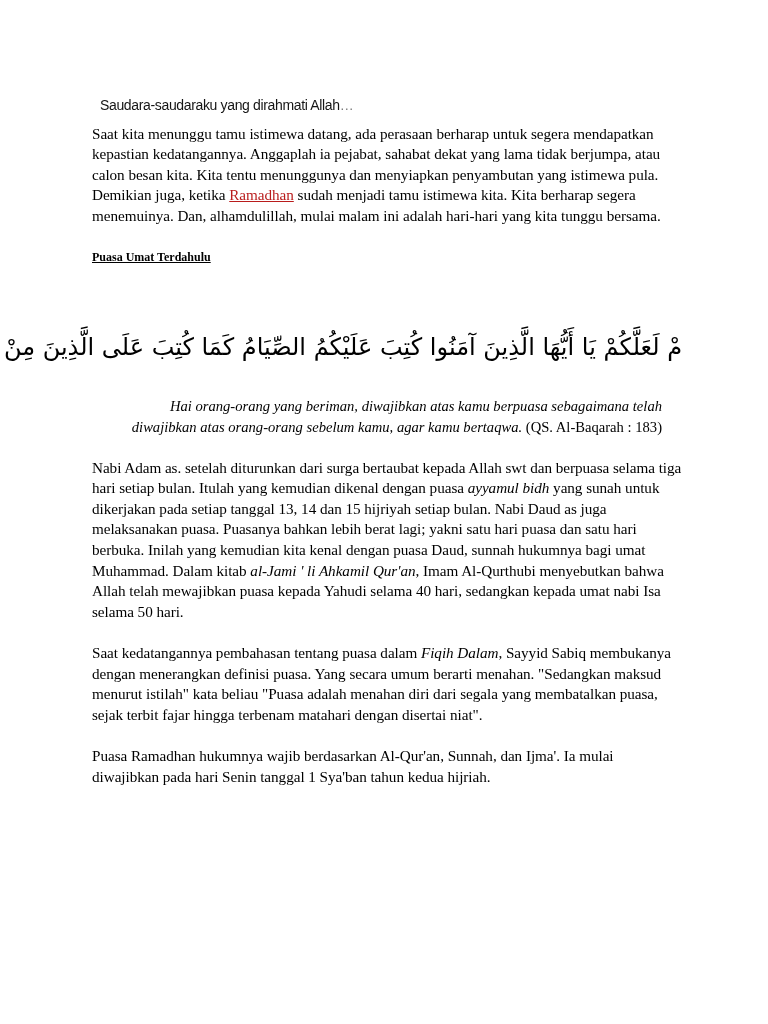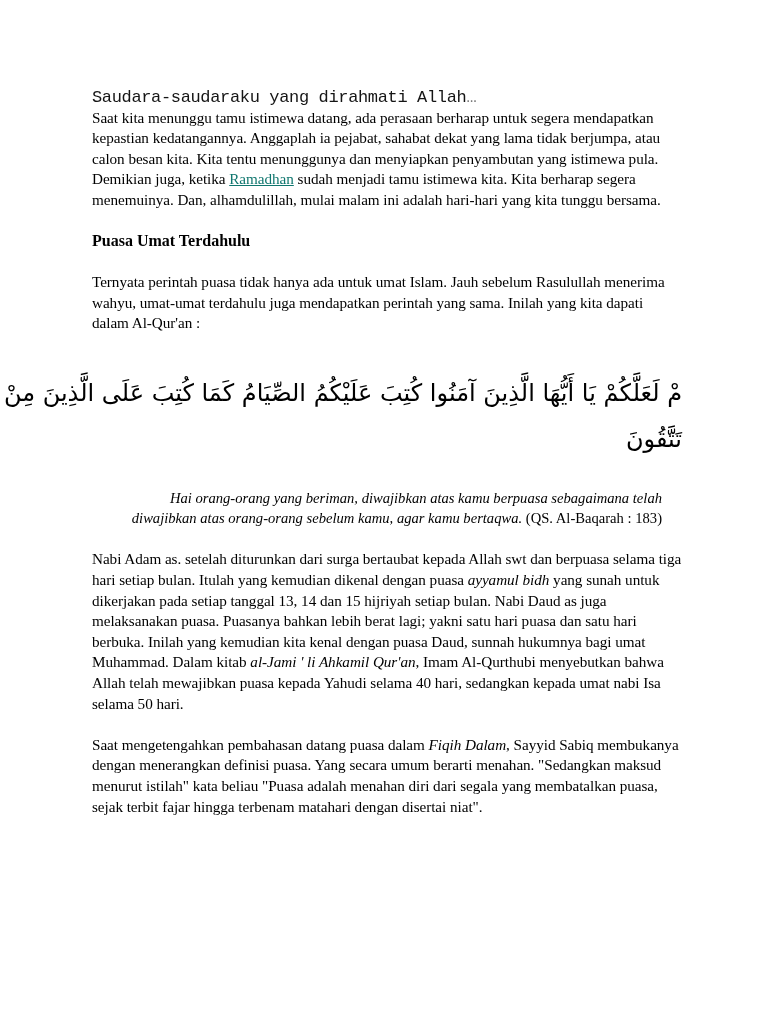--- a/index.html
+++ b/index.html
@@ -36,45 +36,46 @@
     font-size: 15.2px;
     line-height: 20.6px;
     color: #000000;
     margin: 0;
     text-align: left;
     letter-spacing: -0.05px;
   }
 
   
   .salutation {
-    font-family: Liberation Mono, monospace;
-    font-size: 17px;
+    font-family: Liberation Sans, sans-serif;
+    font-size: 14px;
     line-height: 19.5px;
     letter-spacing: -0.35px;
     color: #151515;
-    margin: 0;
+    margin: 8px;
   }
   .salutation .ellip {
     color: #7a7a7a;
     letter-spacing: 0.5px;
   }
 
   h3.heading {
     font-family: "Liberation Serif", "DejaVu Serif", serif;
-    font-size: 16px;
+    font-size: 12px;
     line-height: 20.6px;
     font-weight: bold;
     margin: 0;
     padding: 0;
+    text-decoration: underline;
   }
 
   .spacer-line { height: 20.6px; }
 
   .link {
-    color: #0f766e;
+    color: #b91c1c;
     text-decoration: underline;
   }
 
   em, .ital {
     font-style: italic;
   }
 
   
   .arabic-block {
     margin: 0;
@@ -121,43 +122,42 @@
     <p class="para"><span>Saat kita menunggu tamu istimewa datang, ada perasaan berharap untuk segera mendapatkan kepastian kedatangannya. Anggaplah ia pejabat, sahabat dekat yang lama tidak berjumpa, atau calon besan kita. Kita tentu menunggunya dan menyiapkan penyambutan yang istimewa pula. Demikian juga, ketika </span><a class="link" href="#">Ramadhan</a><span> sudah menjadi tamu istimewa kita. Kita berharap segera menemuinya. Dan, alhamdulillah, mulai malam ini adalah hari-hari yang kita tunggu bersama.</span></p>
 
     <div class="spacer-line"></div>
 
     <h3 class="heading">Puasa Umat Terdahulu</h3>
 
 
     <div class="spacer-line"></div>
 
 
-    <p class="para">Ternyata perintah puasa tidak hanya ada untuk umat Islam. Jauh sebelum Rasulullah menerima wahyu, umat-umat terdahulu juga mendapatkan perintah yang sama. Inilah yang kita dapati dalam Al-Qur'an :</p>
 
     <div class="arabic-gap-top"></div>
 
     <div class="arabic-block">
       <div class="arabic-line-1">مْ لَعَلَّكُمْ يَا أَيُّهَا الَّذِينَ آمَنُوا كُتِبَ عَلَيْكُمُ الصِّيَامُ كَمَا كُتِبَ عَلَى الَّذِينَ مِنْ قَبْلِكُ</div>
-      <div class="arabic-line-2">تَتَّقُونَ</div>
     </div>
 
     <div class="arabic-gap-bottom"></div>
 
     <p class="translation"><em>Hai orang-orang yang beriman, diwajibkan atas kamu berpuasa sebagaimana telah diwajibkan atas orang-orang sebelum kamu, agar kamu bertaqwa.</em><span class="cite"> (QS. Al-Baqarah : 183)</span></p>
 
     <div class="spacer-line"></div>
 
     <p class="para"><span>Nabi Adam as. setelah diturunkan dari surga bertaubat kepada Allah swt dan berpuasa selama tiga hari setiap bulan. Itulah yang kemudian dikenal dengan puasa </span><em>ayyamul bidh</em><span> yang sunah untuk dikerjakan pada setiap tanggal 13, 14 dan 15 hijriyah setiap bulan. Nabi Daud as juga melaksanakan puasa. Puasanya bahkan lebih berat lagi; yakni satu hari puasa dan satu hari berbuka. Inilah yang kemudian kita kenal dengan puasa Daud, sunnah hukumnya bagi umat Muhammad. Dalam kitab </span><em>al-Jami ' li Ahkamil Qur'an</em><span>, Imam Al-Qurthubi menyebutkan bahwa Allah telah mewajibkan puasa kepada Yahudi selama 40 hari, sedangkan kepada umat nabi Isa selama 50 hari.</span></p>
 
     <div class="spacer-line"></div>
 
 
 
-    <p class="para"><span>Saat mengetengahkan pembahasan datang puasa dalam </span><em>Fiqih Dalam</em><span>, Sayyid Sabiq membukanya dengan menerangkan definisi puasa. Yang secara umum berarti menahan. "Sedangkan maksud menurut istilah" kata beliau "Puasa adalah menahan diri dari segala yang membatalkan puasa, sejak terbit fajar hingga terbenam matahari dengan disertai niat".</span></p>
+    <p class="para"><span>Saat kedatangannya pembahasan tentang puasa dalam </span><em>Fiqih Dalam</em><span>, Sayyid Sabiq membukanya dengan menerangkan definisi puasa. Yang secara umum berarti menahan. "Sedangkan maksud menurut istilah" kata beliau "Puasa adalah menahan diri dari segala yang membatalkan puasa, sejak terbit fajar hingga terbenam matahari dengan disertai niat".</span></p>
 
     <div class="spacer-line"></div>
 
+    <p class="para">Puasa Ramadhan hukumnya wajib berdasarkan Al-Qur'an, Sunnah, dan Ijma'. Ia mulai diwajibkan pada hari Senin tanggal 1 Sya'ban tahun kedua hijriah.</p>
 
     <div class="spacer-line"></div>
 
 
   </div>
 </div>
 
 </body></html>

